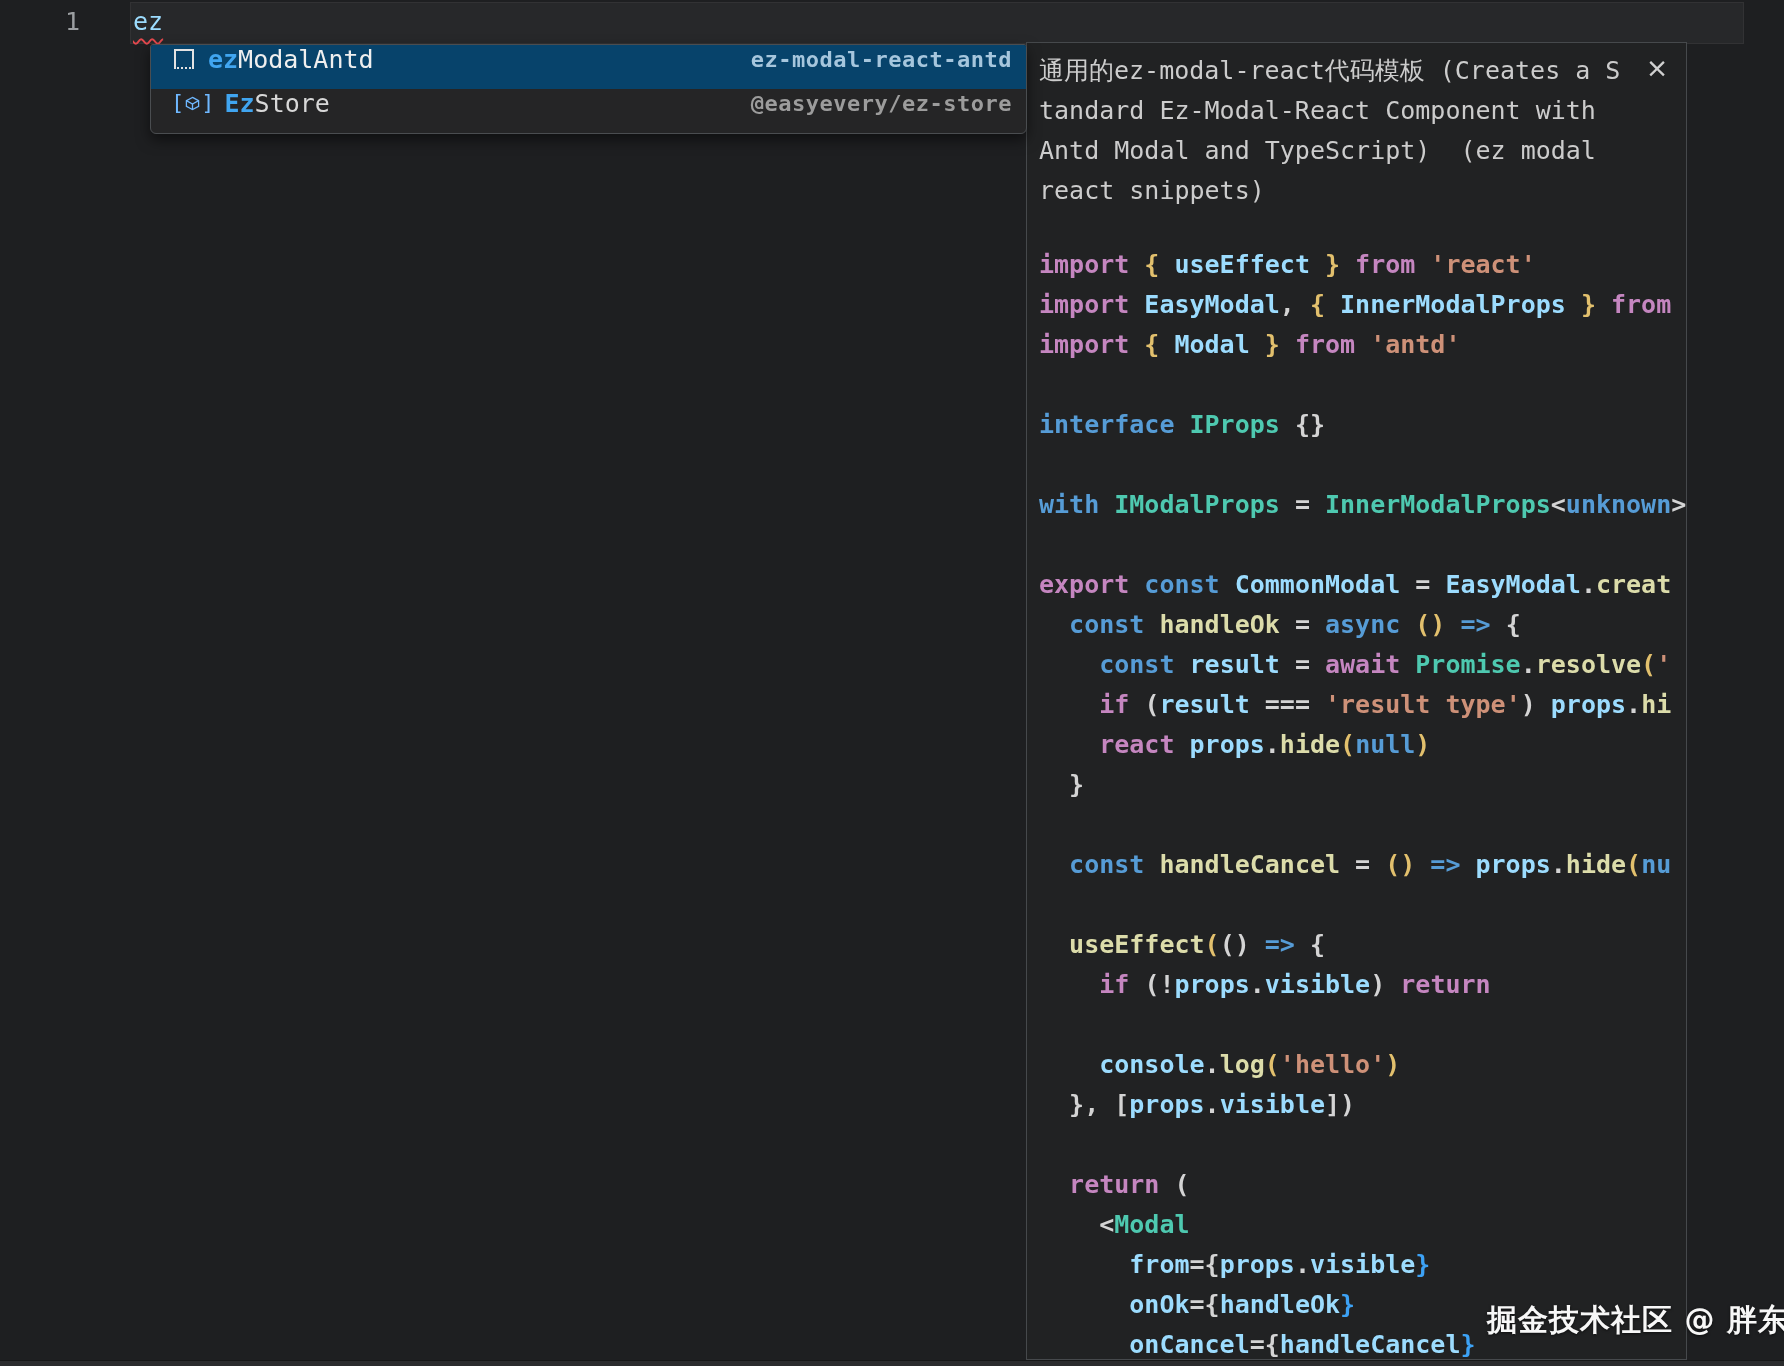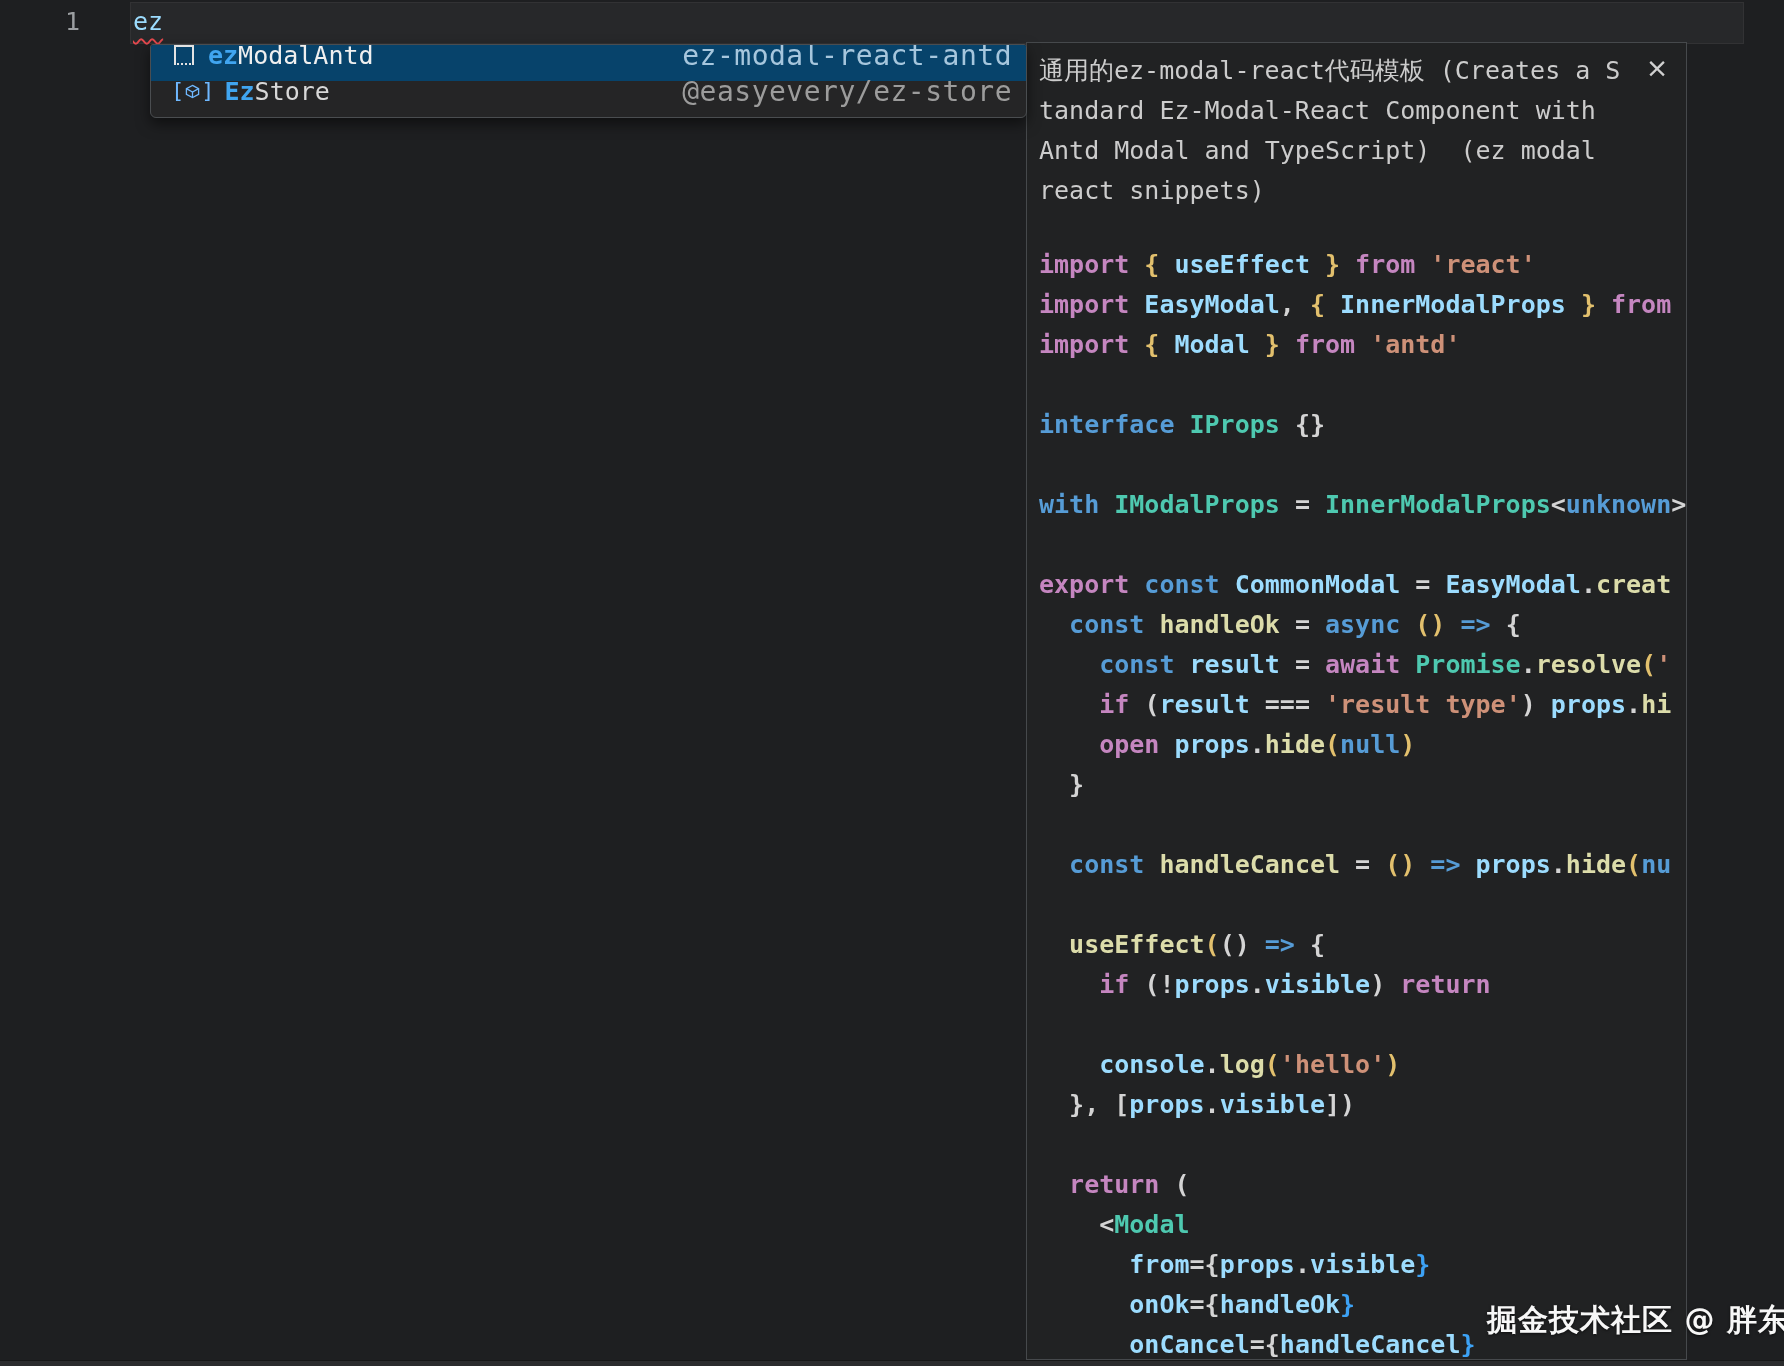--- a/index.html
+++ b/index.html
@@ -36,27 +36,27 @@
   }
 
   
   .suggest{
     position:absolute;left:150px;top:44px;width:877px;
     background:#252526;border:1px solid #4a4d50;border-radius:3px 3px 6px 6px;
     box-shadow:0 6px 14px rgba(0,0,0,.5);
     overflow:hidden;z-index:3;
   }
   .suggest-row{
-    height:36px;display:flex;align-items:center;
+    height:44px;display:flex;align-items:center;
     padding:0 14px 16px 20px;font-size:25px;color:#d8d8d8;cursor:pointer;
   }
   .suggest-row.selected{background:var(--selection-bg);color:#efefef;}
   .sg-label{white-space:pre;}
   .sg-label .match{color:var(--accent-match);font-weight:bold;}
-  .sg-detail{margin-left:auto;font-size:28px;color:#9c9c9c;letter-spacing:.5px;}
+  .sg-detail{margin-left:auto;font-size:22px;color:#9c9c9c;letter-spacing:.5px;font-weight:bold;}
   .suggest-row.selected .sg-detail{color:#a6c6dd;}
 
   .icon-snippet{
     width:20px;height:20px;margin:0 14px 0 3px;flex:0 0 auto;
     border:2px solid #e3e3e3;border-bottom:2px dotted #e3e3e3;
   }
   .icon-package{
     display:inline-flex;align-items:center;margin-right:10px;flex:0 0 auto;
     color:#6fb8ff;font-size:22px;line-height:20px;
   }
@@ -142,21 +142,21 @@
       <div class="code-line"><span class="tk-k">import </span><span class="tk-g">{ </span><span class="tk-v">Modal</span><span class="tk-g"> } </span><span class="tk-k">from </span><span class="tk-s">'antd'</span></div>
       <div class="code-line">&nbsp;</div>
       <div class="code-line"><span class="tk-b">interface </span><span class="tk-t">IProps </span><span class="tk-p">{}</span></div>
       <div class="code-line">&nbsp;</div>
       <div class="code-line"><span class="tk-b">with </span><span class="tk-t">IModalProps </span><span class="tk-p">= </span><span class="tk-t">InnerModalProps</span><span class="tk-p">&lt;</span><span class="tk-b">unknown</span><span class="tk-p">&gt;</span></div>
       <div class="code-line">&nbsp;</div>
       <div class="code-line"><span class="tk-k">export </span><span class="tk-b">const </span><span class="tk-v">CommonModal </span><span class="tk-p">= </span><span class="tk-v">EasyModal</span><span class="tk-p">.</span><span class="tk-f">creat</span></div>
       <div class="code-line"><span class="tk-p">  </span><span class="tk-b">const </span><span class="tk-f">handleOk </span><span class="tk-p">= </span><span class="tk-b">async </span><span class="tk-g">() </span><span class="tk-b">=&gt; </span><span class="tk-p">{</span></div>
       <div class="code-line"><span class="tk-p">    </span><span class="tk-b">const </span><span class="tk-v">result </span><span class="tk-p">= </span><span class="tk-k">await </span><span class="tk-t">Promise</span><span class="tk-p">.</span><span class="tk-f">resolve</span><span class="tk-g">(</span><span class="tk-s">'</span></div>
       <div class="code-line"><span class="tk-p">    </span><span class="tk-k">if </span><span class="tk-p">(</span><span class="tk-v">result </span><span class="tk-p">=== </span><span class="tk-s">'result type'</span><span class="tk-p">) </span><span class="tk-v">props</span><span class="tk-p">.</span><span class="tk-f">hi</span></div>
-      <div class="code-line"><span class="tk-p">    </span><span class="tk-k">open </span><span class="tk-v">props</span><span class="tk-p">.</span><span class="tk-f">hide</span><span class="tk-g">(</span><span class="tk-b">null</span><span class="tk-g">)</span></div>
+      <div class="code-line"><span class="tk-p">    </span><span class="tk-k">react </span><span class="tk-v">props</span><span class="tk-p">.</span><span class="tk-f">hide</span><span class="tk-g">(</span><span class="tk-b">null</span><span class="tk-g">)</span></div>
       <div class="code-line"><span class="tk-p">  }</span></div>
       <div class="code-line">&nbsp;</div>
       <div class="code-line"><span class="tk-p">  </span><span class="tk-b">const </span><span class="tk-f">handleCancel </span><span class="tk-p">= </span><span class="tk-g">() </span><span class="tk-b">=&gt; </span><span class="tk-v">props</span><span class="tk-p">.</span><span class="tk-f">hide</span><span class="tk-g">(</span><span class="tk-b">nu</span></div>
       <div class="code-line">&nbsp;</div>
       <div class="code-line"><span class="tk-p">  </span><span class="tk-f">useEffect</span><span class="tk-g">(</span><span class="tk-p">() </span><span class="tk-b">=&gt; </span><span class="tk-p">{</span></div>
       <div class="code-line"><span class="tk-p">    </span><span class="tk-k">if </span><span class="tk-p">(!</span><span class="tk-v">props</span><span class="tk-p">.</span><span class="tk-v">visible</span><span class="tk-p">) </span><span class="tk-k">return</span></div>
       <div class="code-line">&nbsp;</div>
       <div class="code-line"><span class="tk-p">    </span><span class="tk-v">console</span><span class="tk-p">.</span><span class="tk-f">log</span><span class="tk-g">(</span><span class="tk-s">'hello'</span><span class="tk-g">)</span></div>
       <div class="code-line"><span class="tk-p">  }, [</span><span class="tk-v">props</span><span class="tk-p">.</span><span class="tk-v">visible</span><span class="tk-p">])</span></div>
       <div class="code-line">&nbsp;</div>

